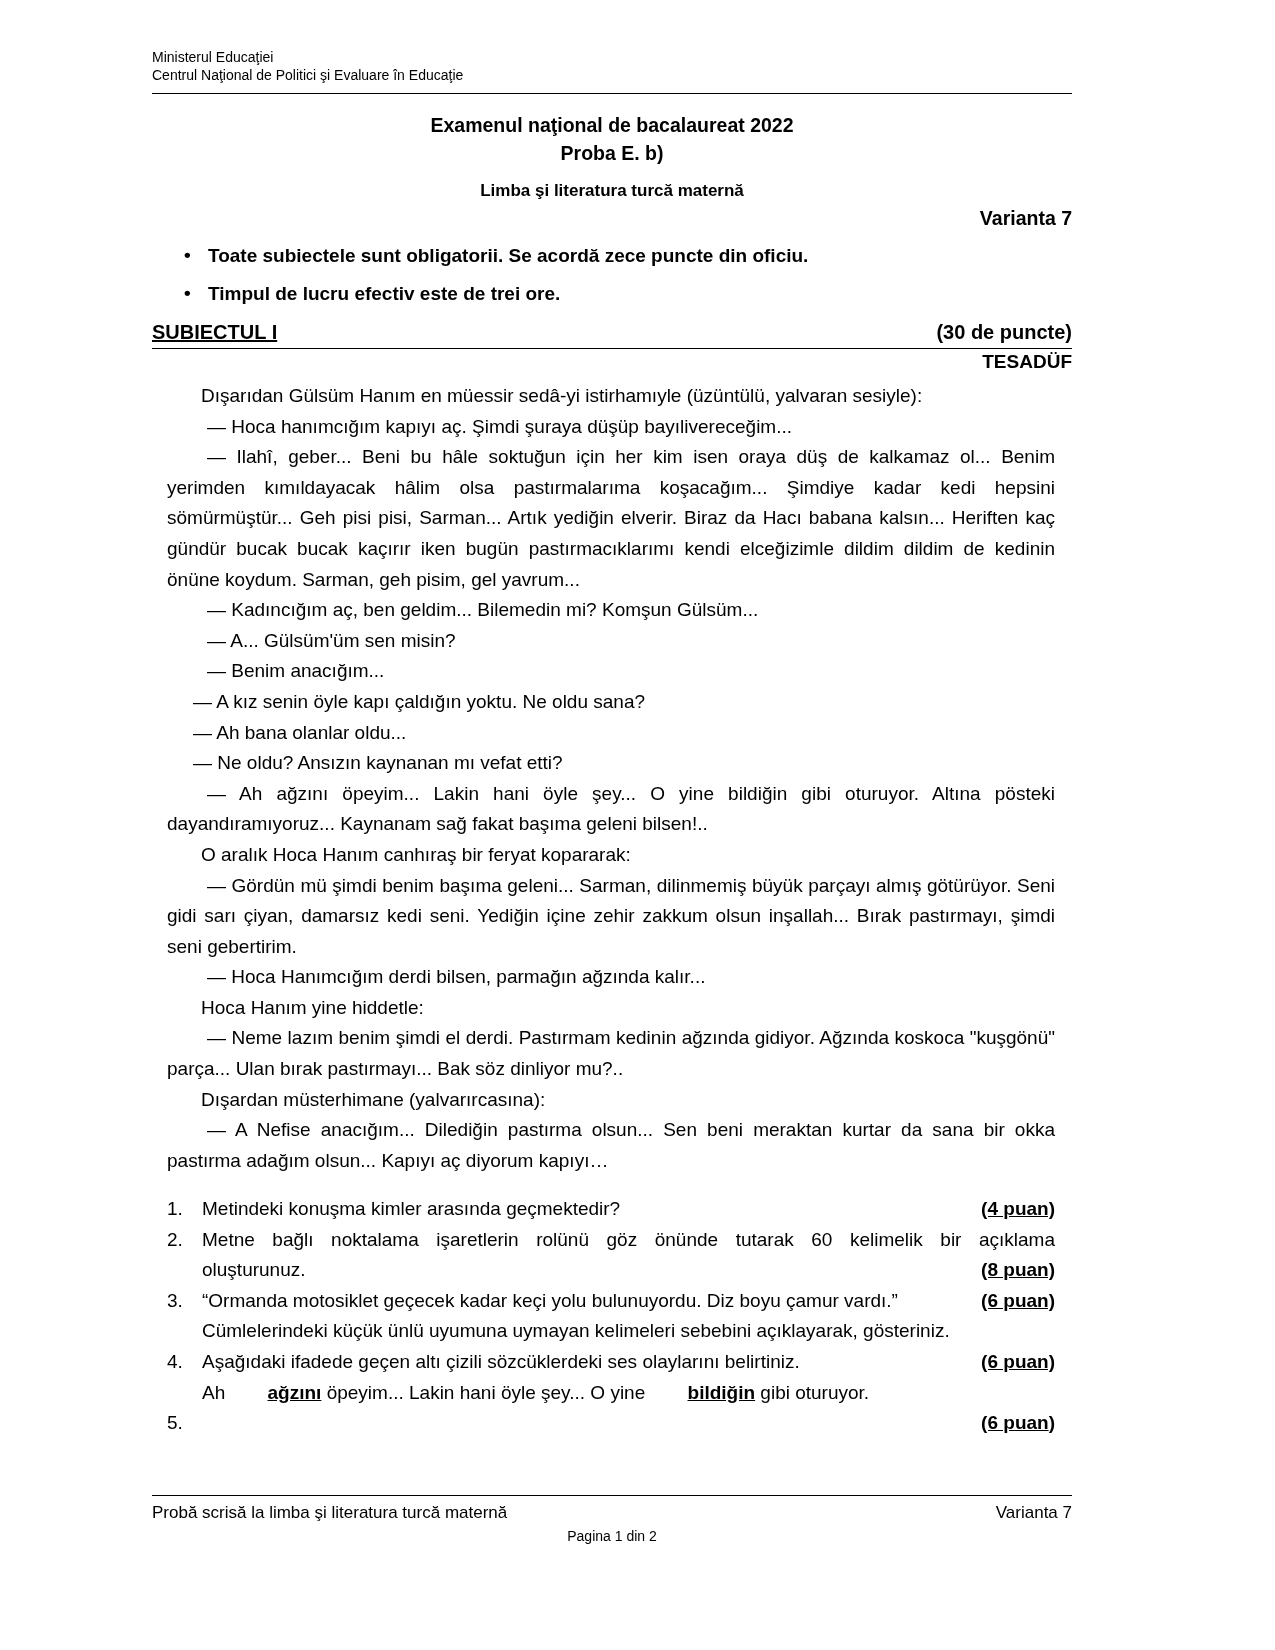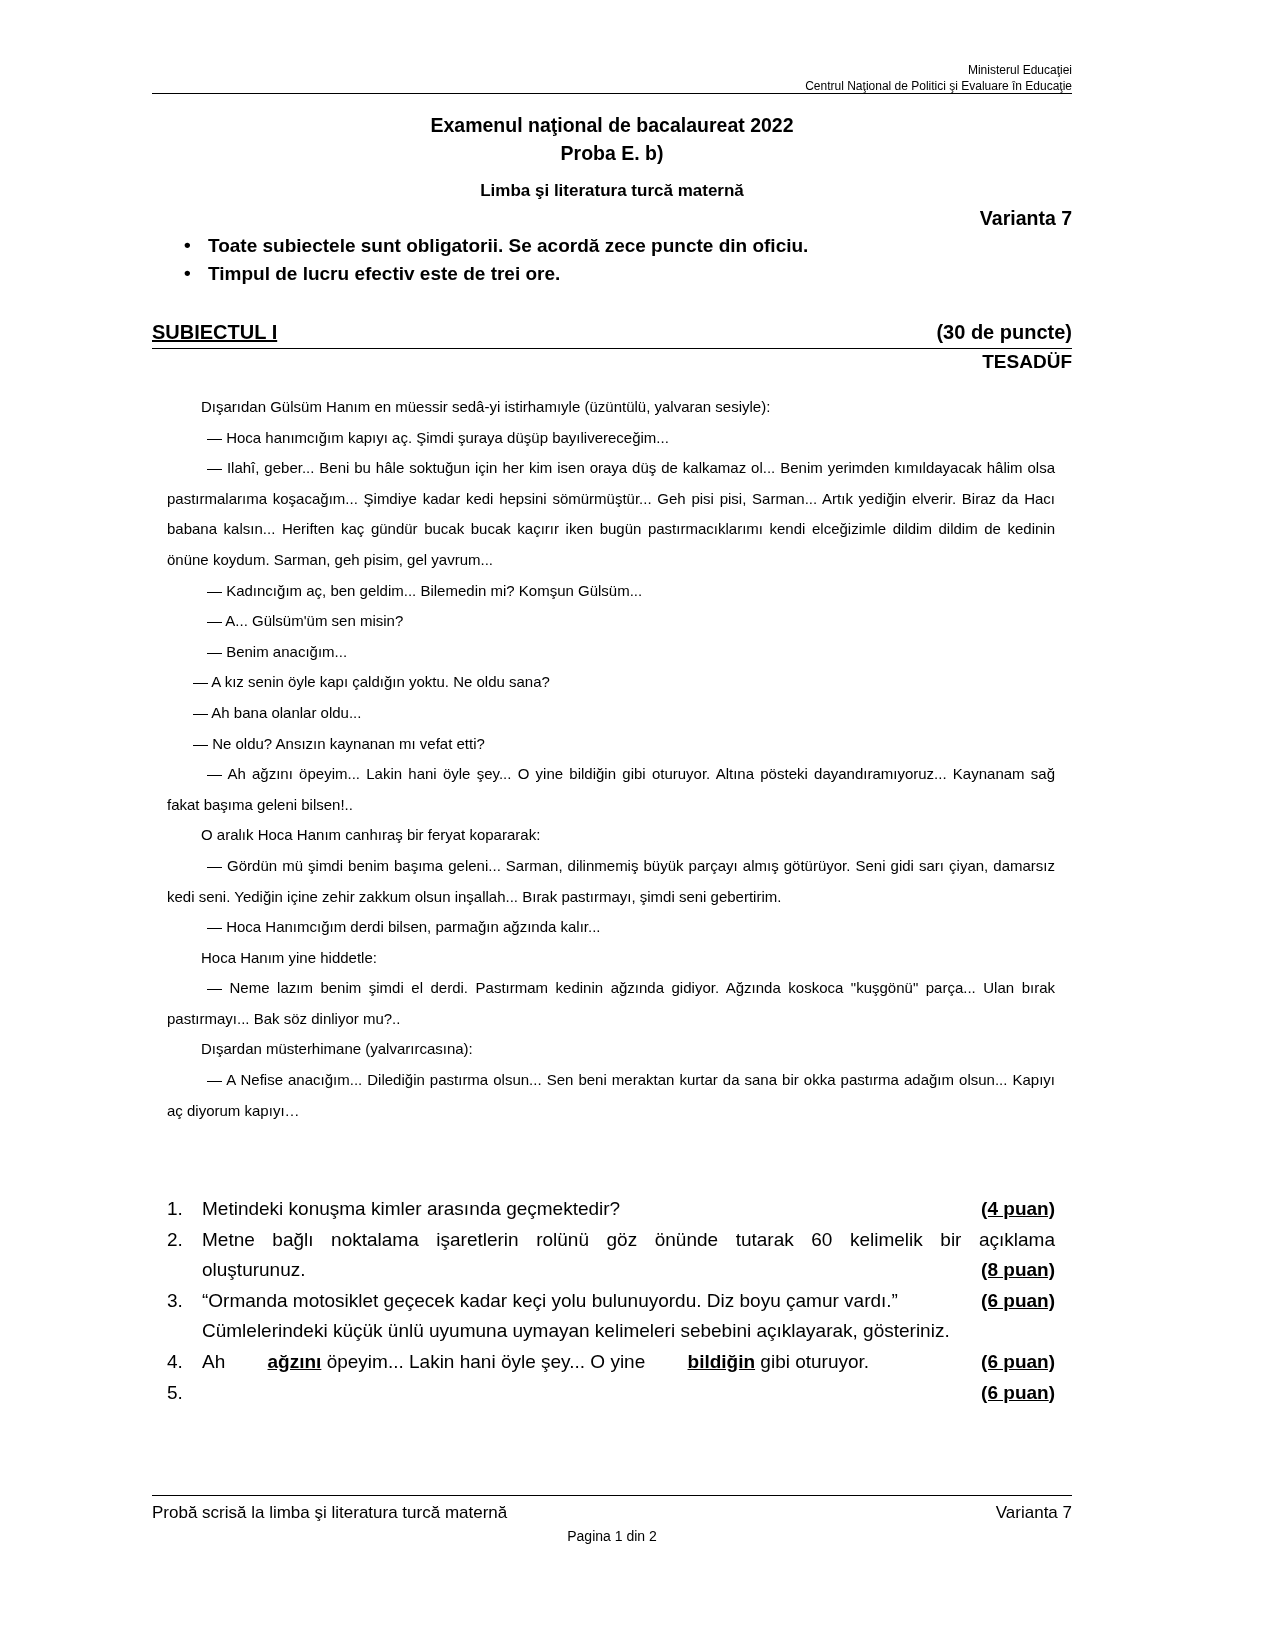--- a/index.html
+++ b/index.html
@@ -23,24 +23,24 @@
     left: 0; top: 0;
     width: 1275px;
     height: 1650px;
     padding: 0;
   }
 
   
   .masthead {
     position: absolute;
     left: 152px;
-    top: 63px;
-    width: 920px;
-    text-align: right;
-    font-size: 12px;
+    top: 48px;
+    width: 920px;
+    text-align: left;
+    font-size: 14px;
     line-height: 1.30;
   }
   .masthead-rule {
     position: absolute;
     left: 152px;
     top: 93px;
     width: 920px;
     border-top: 1.4px solid #000;
   }
 
@@ -86,20 +86,21 @@
     line-height: 1.48;
   }
   .bullets ul {
     margin: 0;
     padding: 0 0 0 32px;
     list-style: none;
   }
   .bullets li {
     position: relative;
     padding-left: 24px;
+    margin-top: 10px;
   }
   .bullets li::before {
     content: "\2022";
     position: absolute;
     left: 0;
     top: -1px;
     font-size: 19px;
   }
 
   
@@ -132,23 +133,23 @@
     top: 351px;
     width: 920px;
     text-align: right;
     font-size: 19px;
     font-weight: bold;
   }
 
   .body-text {
     position: absolute;
     left: 167px;
-    top: 392px;
+    top: 381px;
     width: 888px;
-    font-size: 15px;
+    font-size: 19px;
     line-height: 30.6px;
   }
   .body-text p {
     margin: 0;
     text-align: justify;
     text-justify: inter-word;
   }
   .p-ind     { text-indent: 34px; }
   .p-ind-sm  { text-indent: 26px; }
   .p-ind-lg  { text-indent: 40px; }
@@ -297,20 +298,21 @@
         </span>
         <span class="q-line q-flow">Cümlelerindeki küçük ünlü uyumuna uymayan  kelimeleri sebebini açıklayarak, gösteriniz.</span>
       </span>
     </div>
 
     <div class="q-row">
       <span class="q-num">4.</span>
       <span class="q-body">
         <span class="q-line q-flow">
           <span class="pts">(6 puan)</span>
+          <span>Aşağıdaki ifadede geçen altı çizili sözcüklerdeki ses olaylarını belirtiniz.</span>
         </span>
         <span class="q-line q-flow"><span>Ah </span><span class="u-bold">ağzını</span><span> öpeyim... Lakin hani öyle şey... O yine </span><span class="u-bold">bildiğin</span><span> gibi oturuyor.</span></span>
       </span>
     </div>
 
     <div class="q-row">
       <span class="q-num">5.</span>
       <span class="q-body q-flow">
         <span class="pts"><span class="pts-inline">(6 puan</span><span>)</span></span>
       </span>

